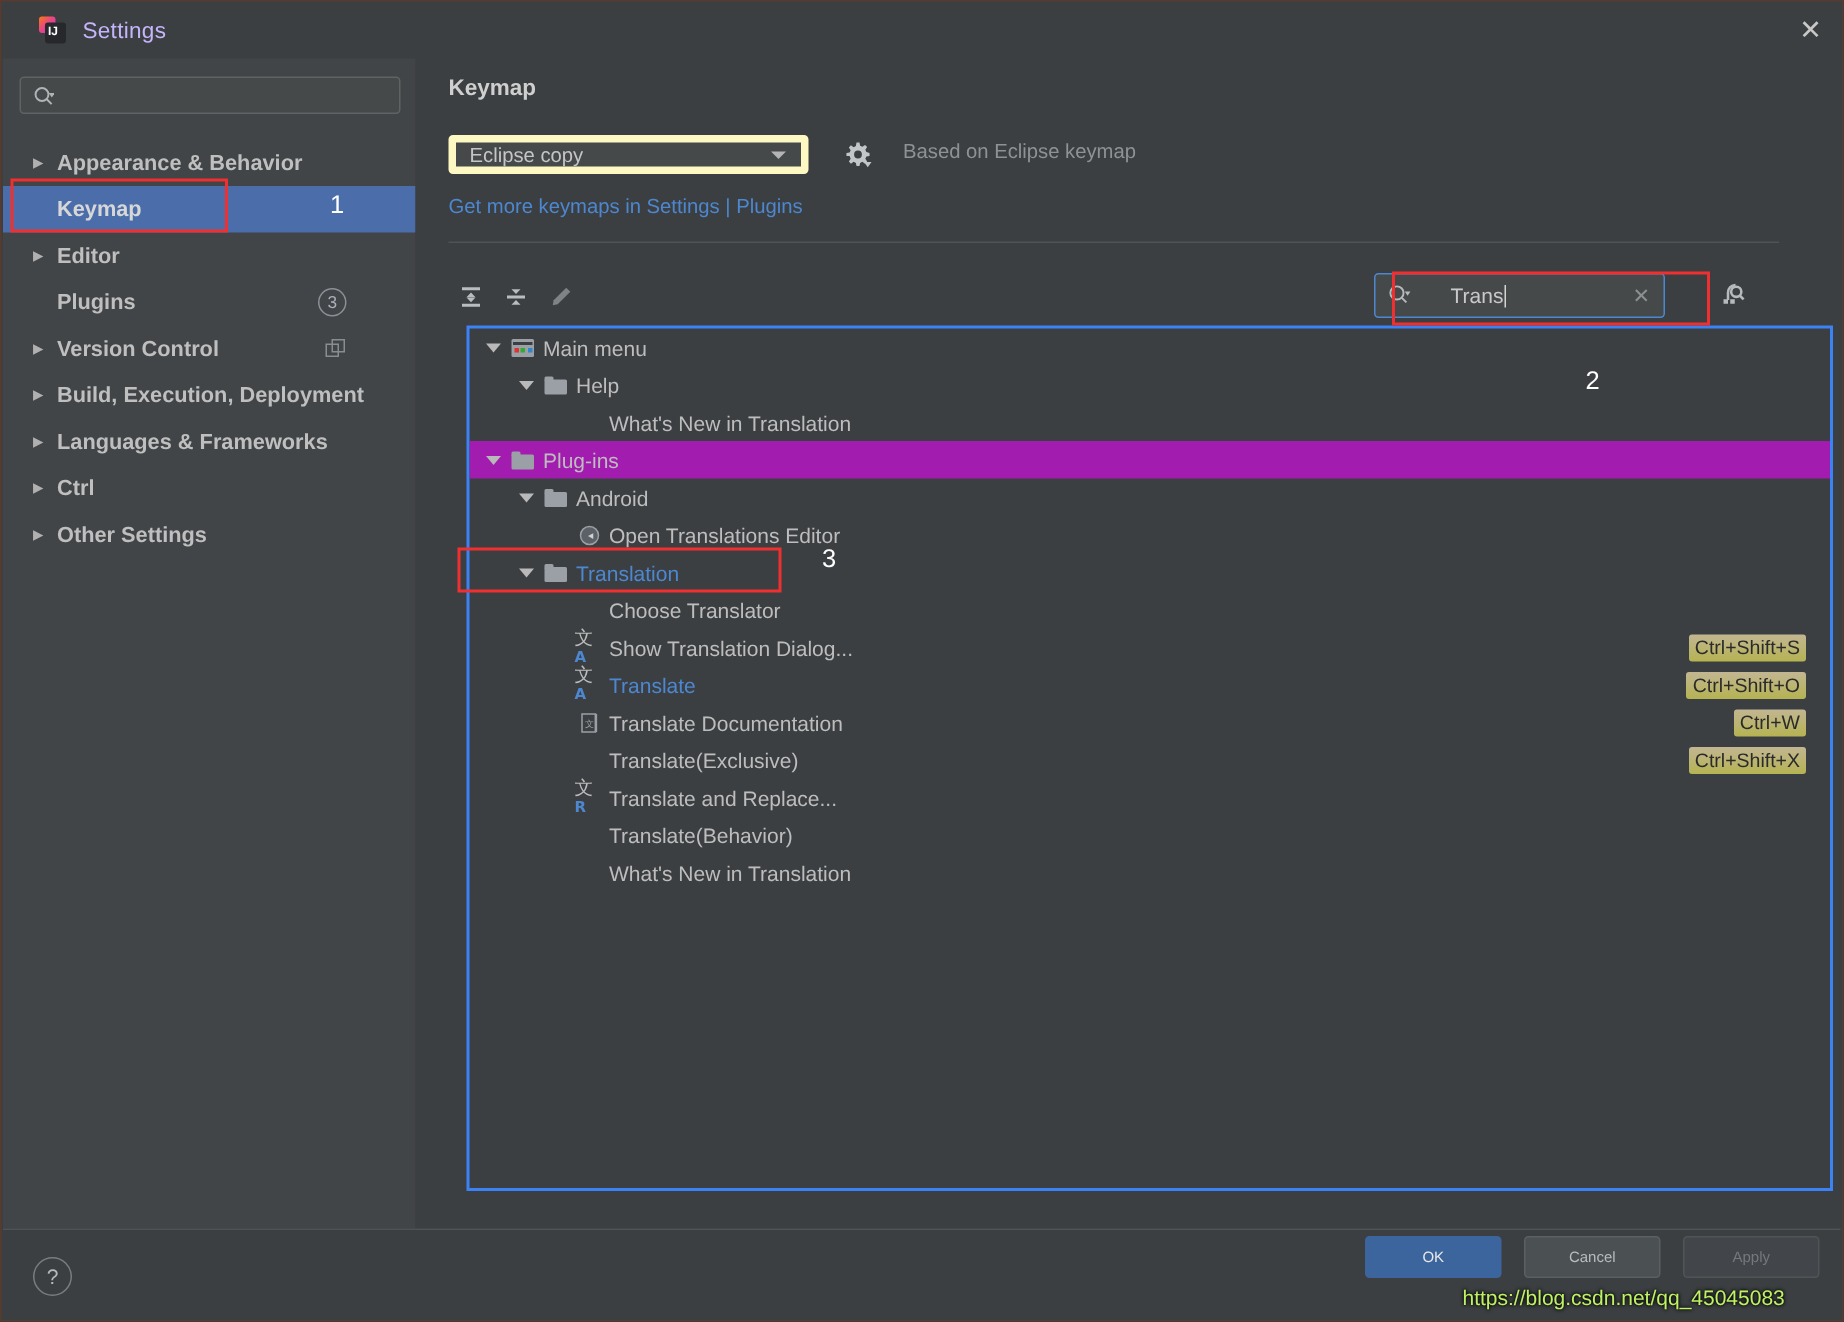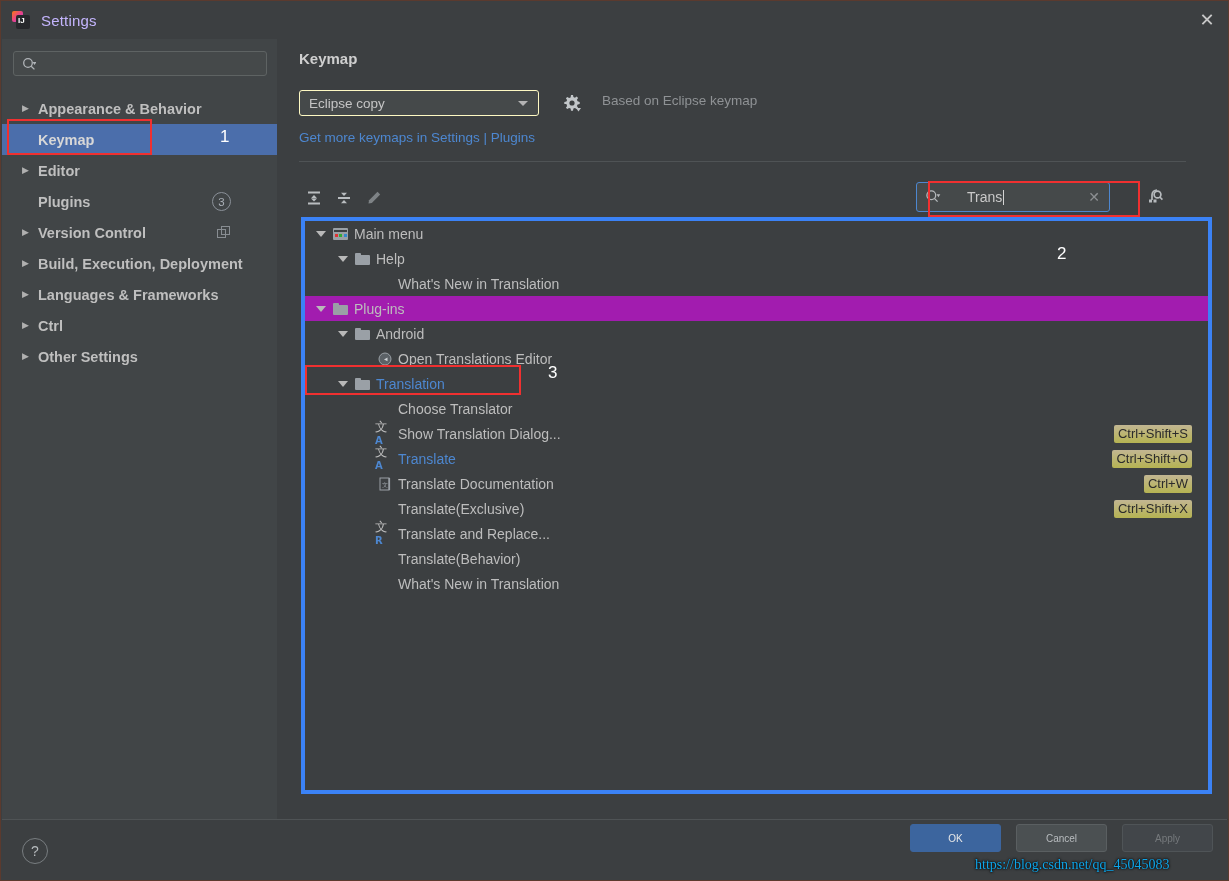--- a/index.html
+++ b/index.html
@@ -18,21 +18,21 @@
     color: #bbbbbb;
   }
 
   
   .titlebar {
     position: absolute; left: 0; top: 0; width: 1229px; height: 38px;
     background: #3c3f41;
     display: flex; align-items: center;
   }
   .title-icon {
-    width: 18px; height: 18px; margin-left: 11px; margin-right: 11px;
+    width: 18px; height: 18px; margin-left: 25px; margin-right: 11px;
     position: relative; flex: none;
   }
   .title-icon .sq1 {
     position: absolute; left: 0; top: 0; width: 11px; height: 11px;
     background: linear-gradient(135deg,#f97a12 0%,#e8428a 50%,#b63fd6 100%);
     border-radius: 2px;
   }
   .title-icon .sq2 {
     position: absolute; left: 4px; top: 4px; width: 14px; height: 14px;
     background: #27282c; border-radius: 2px;
@@ -101,21 +101,21 @@
   .pane {
     position: absolute; left: 276px; top: 38px; right: 1px; height: 782px;
     background: #3c3f41;
   }
   .pane-title {
     position: absolute; left: 22px; top: 11px;
     font-size: 15px; font-weight: bold; color: #cfcfcf;
   }
   .combo {
     position: absolute; left: 22px; top: 51px; width: 240px; height: 26px;
-    background: #45494a; border: 1px solid #fef9c3; border-radius: 3px;
+    background: #45494a; border: 5px solid #fef9c3; border-radius: 3px;
     display: flex; align-items: center; cursor: pointer;
   }
   .combo .val { margin-left: 9px; font-size: 13.5px; color: #c5c5c5; }
   .combo .car {
     position: absolute; right: 10px; width: 0; height: 0;
     border-left: 5px solid transparent; border-right: 5px solid transparent;
     border-top: 5px solid #b4b4b4;
   }
   .gear {
     position: absolute; left: 285px; top: 54px; width: 20px; height: 20px;
@@ -153,22 +153,22 @@
   }
   .searchbox .clear {
     position: absolute; right: 9px; color: #8d9093; font-size: 14px; cursor: pointer;
   }
   .shortcut-find {
     position: absolute; left: 865px; top: 146px; width: 24px; height: 24px; cursor: pointer;
   }
 
   
   .tree {
-    position: absolute; left: 24px; top: 178px; width: 911px; height: 577px;
-    background: #3c3f41; border: 4px solid #3b82f6; overflow: hidden;
+    position: absolute; left: 34px; top: 178px; width: 911px; height: 577px;
+    background: #3c3f41; border: 2px solid #3b82f6; overflow: hidden;
   }
   .trow {
     position: relative; height: 25px; display: flex; align-items: center; cursor: pointer;
   }
   .trow.sel { background: #a21caf; }
   .tw { width: 20px; flex: none; display: flex; align-items: center; justify-content: center; }
   .tw .tri {
     width: 0; height: 0; border-left: 5px solid transparent;
     border-right: 5px solid transparent; border-top: 6px solid #b9b9b9;
   }
@@ -222,24 +222,23 @@
     position: absolute; top: 4px; height: 28px; border-radius: 3px;
     display: flex; align-items: center; justify-content: center;
     font-size: 10px; cursor: pointer;
   }
   .btn-ok { left: 908px; width: 91px; background: #3c659e; color: #e8e8e8; border: 1px solid #3c659e; }
   .btn-cancel { left: 1014px; width: 91px; background: #4b5052; color: #b8bcbf; border: 1px solid #5a5f61; }
   .btn-apply { left: 1120px; width: 91px; background: #42464a; color: #75797c; border: 1px solid #4f5457; }
 
   .watermark {
     position: absolute; left: 974px; top: 856px;
-    font-size: 14px; color: #0ea5e9;
+    font-size: 14px; color: #bef264;
     text-shadow: 0 0 2px #000, 0 0 3px #000;
     white-space: nowrap;
-    font-family: Liberation Serif, serif;
   }
 
   
   .anno { position: absolute; border: 2px solid #f03030; pointer-events: none; }
   .anno-num {
     position: absolute; color: #ffffff; font-size: 17px;
     font-family: "Liberation Sans", sans-serif;
   }
 </style>
 </head>

